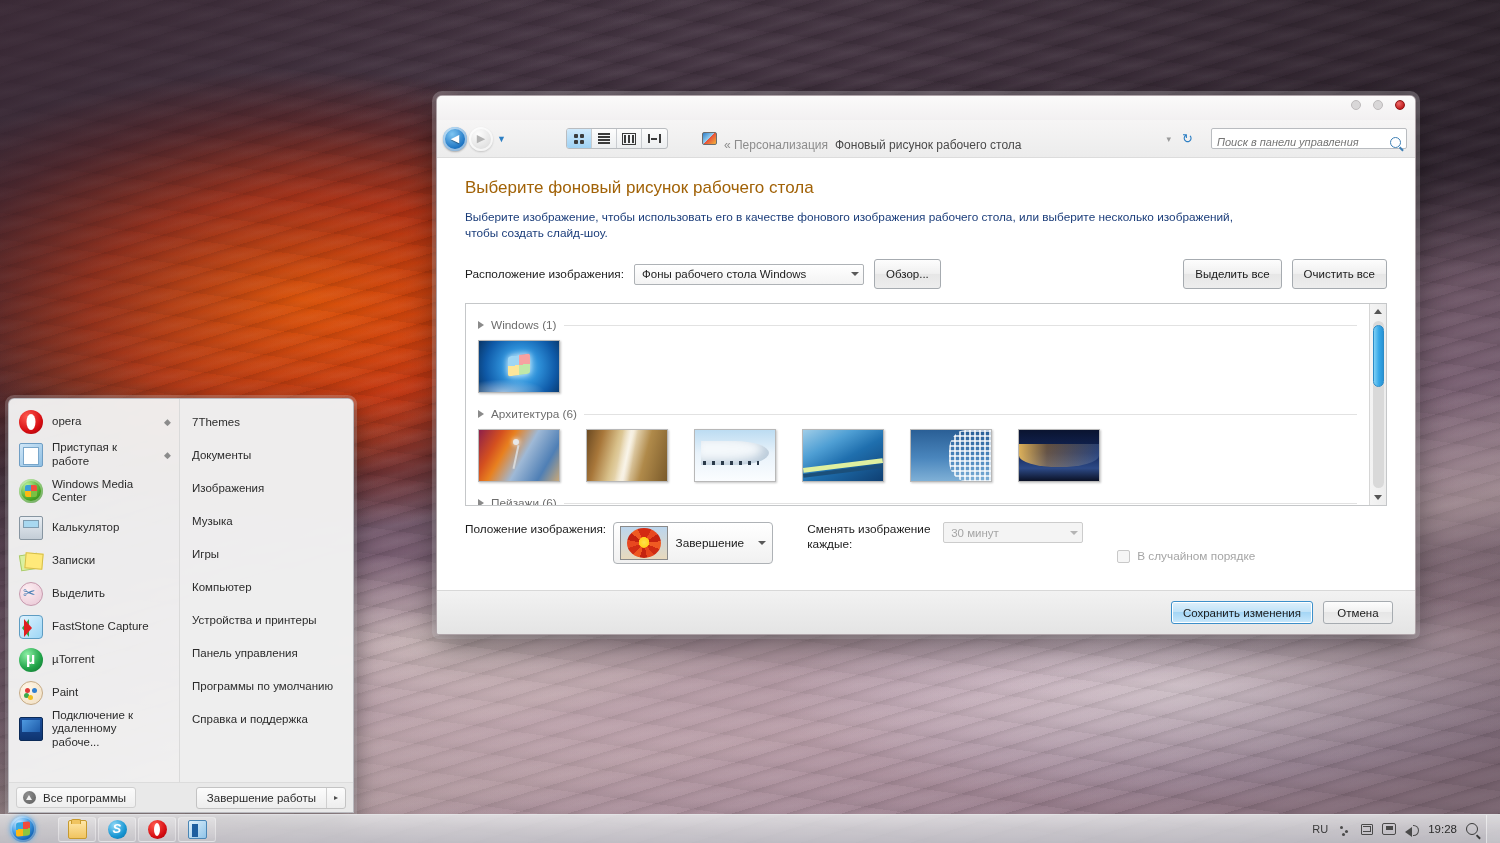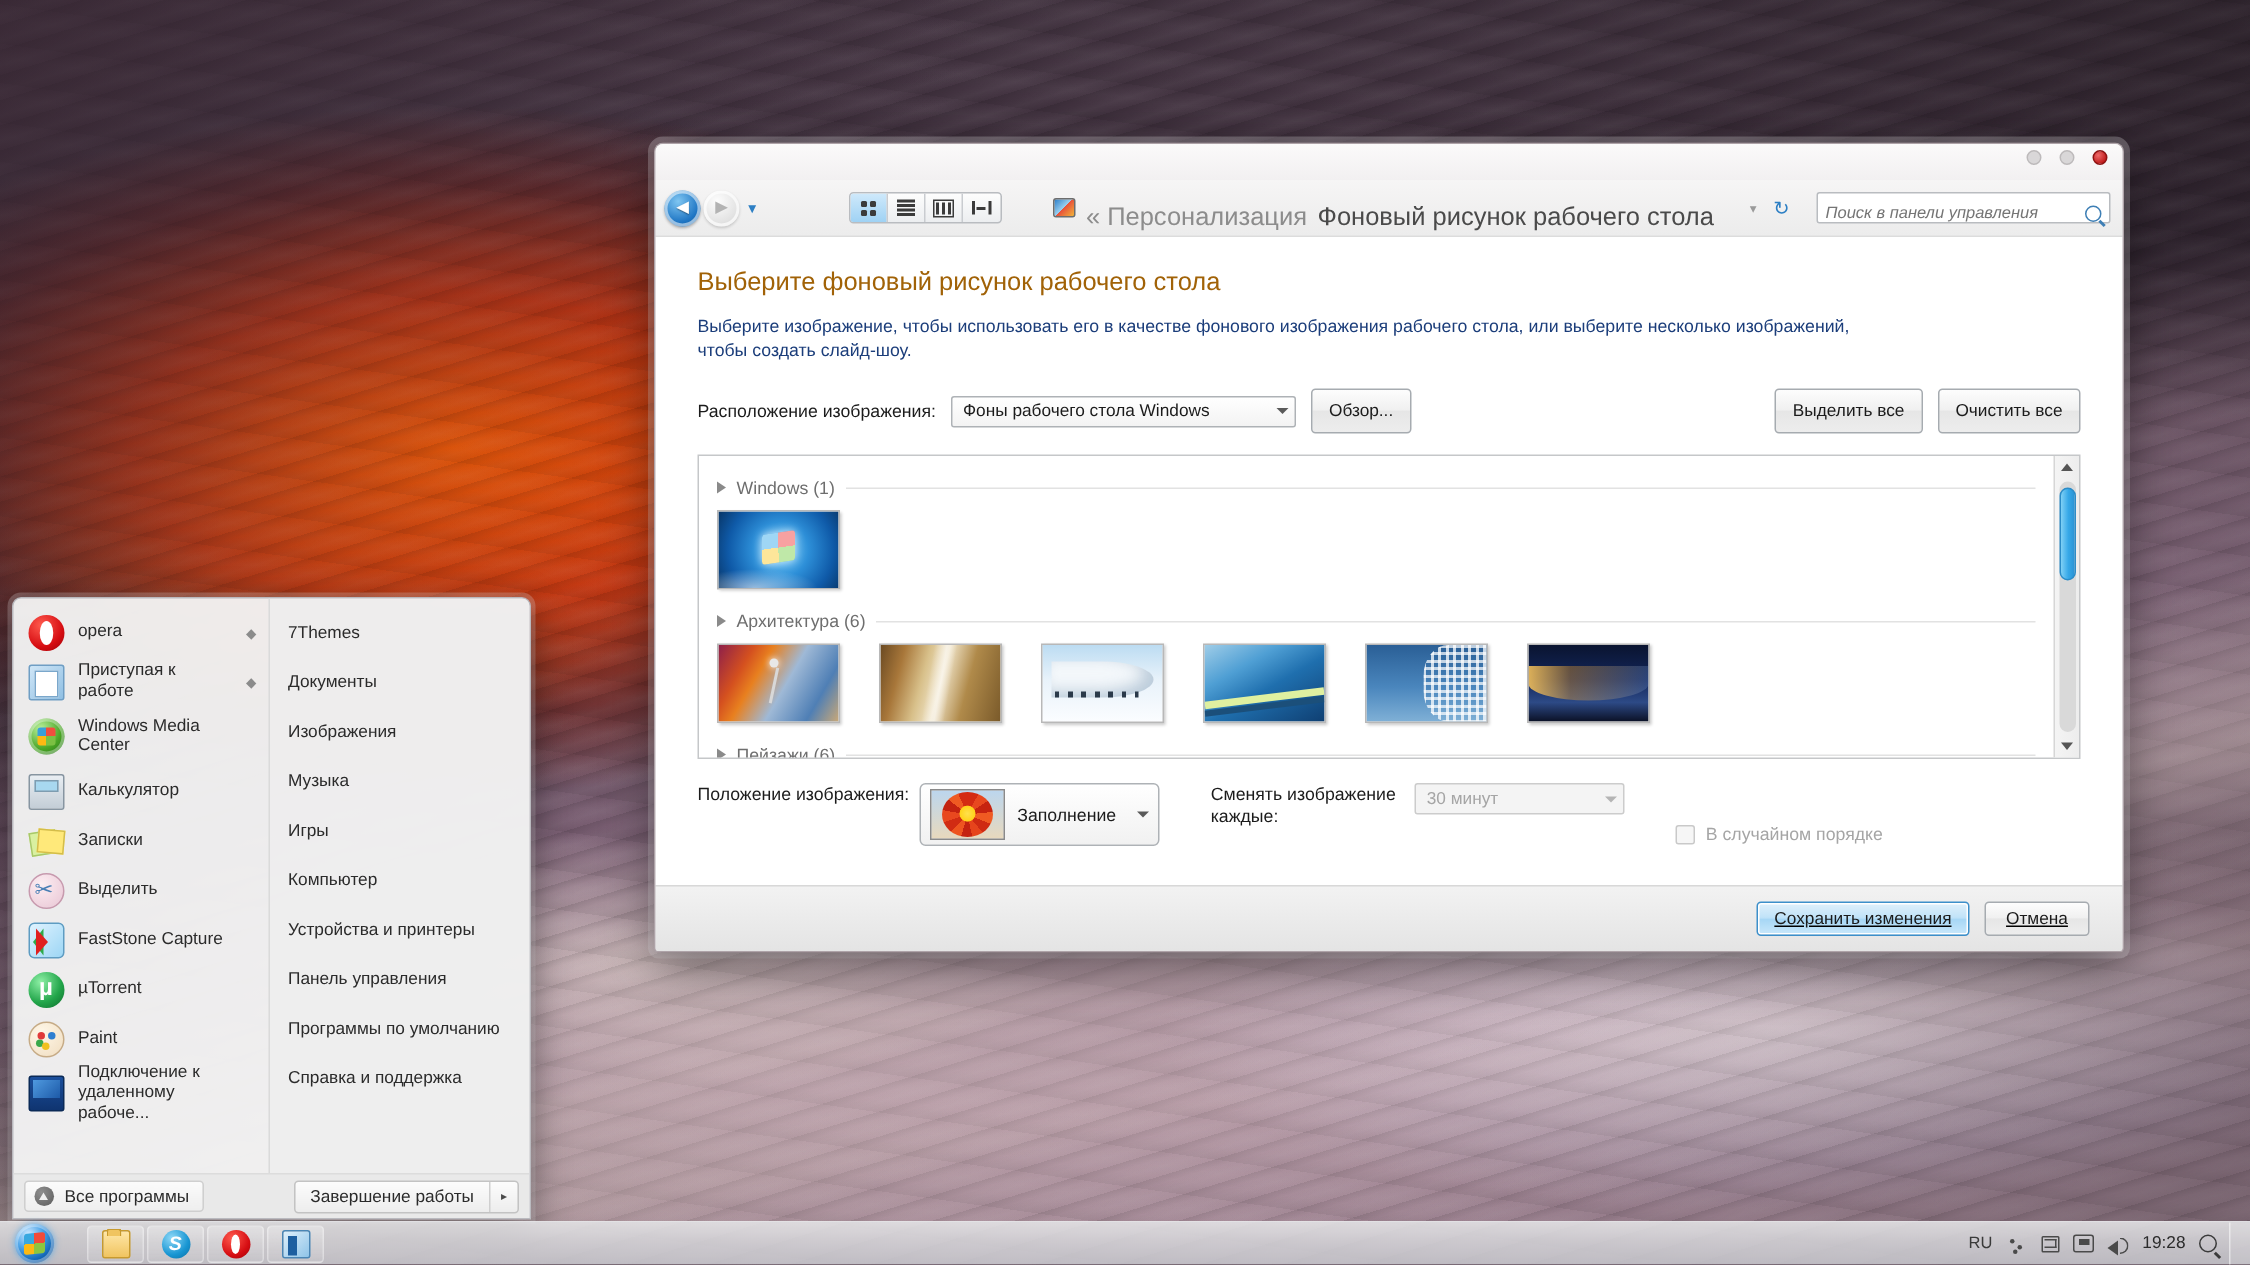--- a/index.html
+++ b/index.html
@@ -97,21 +97,21 @@
   .vi-col i { display:block; width:2.5px; height:8px; background:#3b3b3b; }
   .vi-prev { display:flex; align-items:center; gap:1.5px; }
   .vi-prev b { display:block; width:2px; height:9px; background:#3b3b3b; }
   .vi-prev i { display:block; width:6px; height:2px; background:#3b3b3b; }
 
   .addressbar {
     flex:1; display:flex; align-items:center; gap:7px; margin-left:20px;
     height:22px; padding:0 6px;
   }
   .addr-icon { width:15px; height:13px; border-radius:2px; background:linear-gradient(135deg,#2e7fc9,#9ad0f0 48%,#e8523a 50%,#f2b43a); border:1px solid #6d6d6d; }
-  .addr-crumb { font-size:17px; color:#4a4a4a;margin-top:12px; }
+  .addr-crumb { font-size:12px; color:#4a4a4a;margin-top:12px; }
   .addr-crumb.dim { color:#8c8c8c; }
   .addr-chev { font-size:9px; color:#9a9a9a; margin-left:auto; }
   .refresh { color:#2d7fc4; font-size:13px; margin:0 4px; }
 
   .searchbox {
     width:196px; height:21px; flex:none;
     border:1px solid #b9bcc0; border-radius:2px;
     background:#fff; display:flex; align-items:flex-end; padding:0 5px;
   }
   .searchbox input {
@@ -190,21 +190,20 @@
   .combo.disabled { background:#f4f4f4; color:#a5a5a5; border-color:#cccccc; }
   .chk { display:flex; align-items:center; gap:7px; margin-top:26px; }
   .chkbox { width:13px;height:13px;border:1px solid #c9c9c9;background:#f6f6f6;border-radius:2px; }
   .chk span { font-size:11.8px; color:#a5a5a5; }
 
   .footer {
     height:44px; flex:none; display:flex; align-items:center; justify-content:flex-end;
     gap:10px; padding:18px 22px;
     background:linear-gradient(to bottom,#f2f2f2,#e4e4e4);
     border-top:1px solid #d8d8d8;
-    text-decoration:underline;
   }
 
   
   #startmenu {
     position:absolute; left:8px; top:398px; width:346px; height:415px;
     background:rgba(242,242,242,.96);
     border:1px solid rgba(180,180,185,.9);
     border-radius:6px 6px 0 0;
     box-shadow:0 8px 26px rgba(0,0,0,.45), 0 0 0 3px rgba(235,232,235,.25);
     display:flex; flex-direction:column; overflow:hidden;
@@ -478,21 +477,21 @@
       </div>
     </div>
 
     <div class="bottomrow">
       <div class="posbox">
         <span class="lbl">Положение изображения:</span>
         <div class="posCombo">
           <span class="posThumb">
             <span class="flower"></span>
           </span>
-          <span class="cap">Заполнение</span>
+          <span class="cap">Завершение</span>
           <span class="caret"></span>
         </div>
       </div>
 
       <div class="changebox">
         <span class="lbl2">Сменять изображение каждые:</span>
         <div class="combo disabled" style="width:140px">
           <span class="cap">30 минут</span>
           <span class="caret dim"></span>
         </div>

